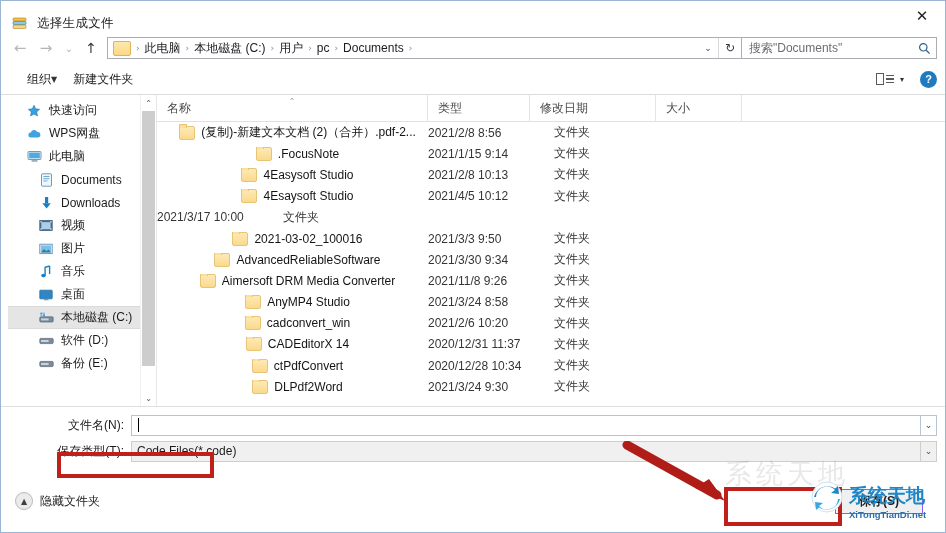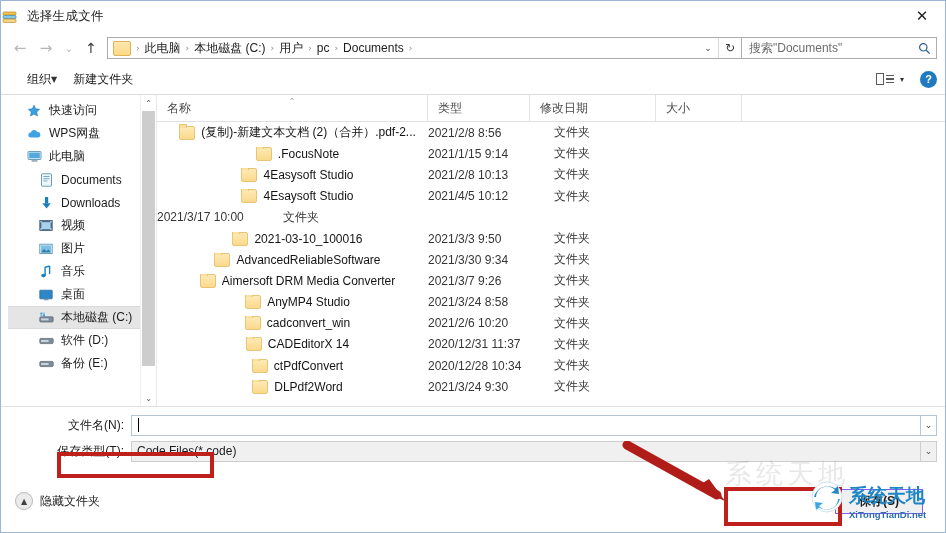--- a/index.html
+++ b/index.html
@@ -24,21 +24,22 @@
     display: flex;
     flex-direction: column;
   }
 
   
   .titlebar {
     height: 31px;
     min-height: 31px;
     background: #ffffff;
     display: flex;
-    align-items: center;
+    align-items: flex-end;
+    padding-left: 10px;
     position: relative;
   }
   .title-icon {
     width: 18px; height: 18px;
     position: relative;
     margin-right: 8px;
     flex: 0 0 auto;
   }
   .title-text {
     font-size: 12.5px;
@@ -787,41 +788,41 @@
             <div class="cell size"></div>
           </div>
           <div class="row">
             <div class="cell date">2021/3/17 10:00</div>
             <div class="cell type">文件夹</div>
             <div class="cell size"></div>
           </div>
           <div class="row">
             <div class="cell name">
               <span class="folder-ico"></span>
-              <span class="name-txt">2021-03-10_100016</span>
+              <span class="name-txt">2021-03-02_100016</span>
             </div>
             <div class="cell date">2021/3/3 9:50</div>
             <div class="cell type">文件夹</div>
             <div class="cell size"></div>
           </div>
           <div class="row">
             <div class="cell name">
               <span class="folder-ico"></span>
               <span class="name-txt">AdvancedReliableSoftware</span>
             </div>
             <div class="cell date">2021/3/30 9:34</div>
             <div class="cell type">文件夹</div>
             <div class="cell size"></div>
           </div>
           <div class="row">
             <div class="cell name">
               <span class="folder-ico"></span>
               <span class="name-txt">Aimersoft DRM Media Converter</span>
             </div>
-            <div class="cell date">2021/3/7 9:26</div>
+            <div class="cell date">2021/11/8 9:26</div>
             <div class="cell type">文件夹</div>
             <div class="cell size"></div>
           </div>
           <div class="row">
             <div class="cell name">
               <span class="folder-ico"></span>
               <span class="name-txt">AnyMP4 Studio</span>
             </div>
             <div class="cell date">2021/3/24 8:58</div>
             <div class="cell type">文件夹</div>

